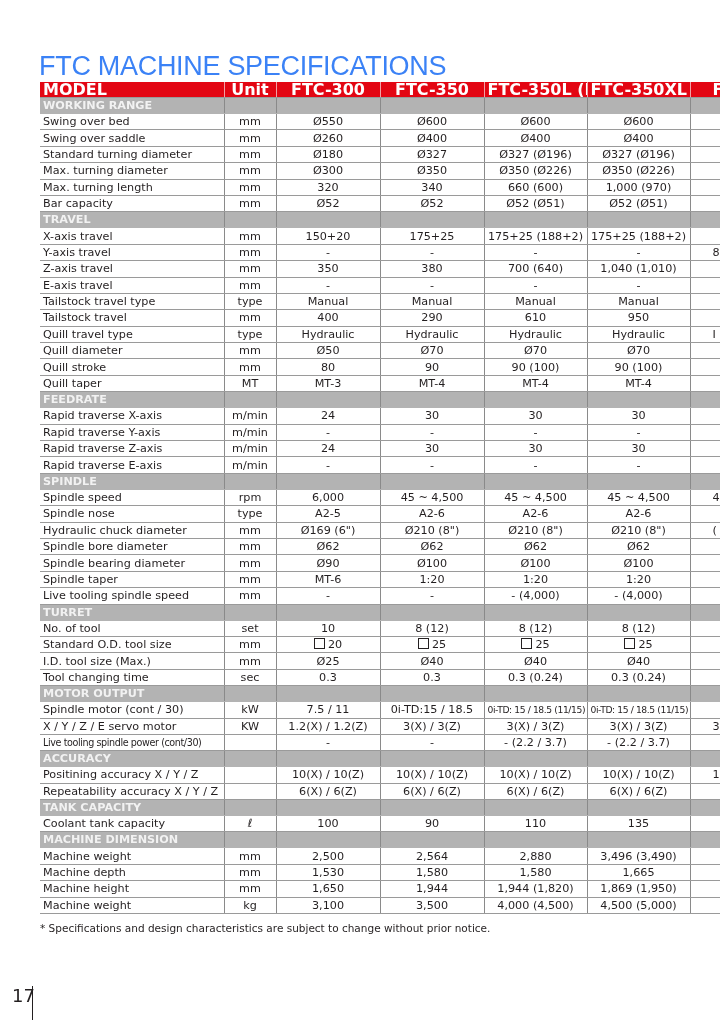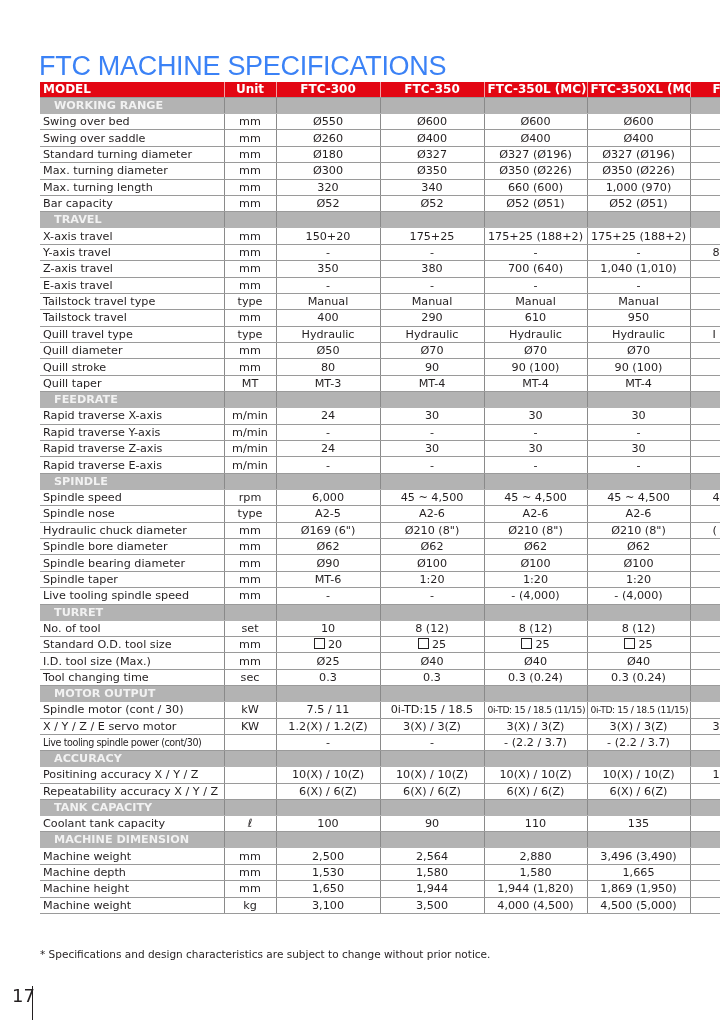--- a/index.html
+++ b/index.html
@@ -1,30 +1,30 @@
 <!DOCTYPE html>
 <html><head>
 <meta charset="utf-8">
 <style>
   html,body{margin:0;padding:0;}
   body{width:720px;height:1020px;background:#fff;overflow:hidden;position:relative;font-family:"DejaVu Sans","Liberation Sans",sans-serif;color:#231f20;}
   .title{position:absolute;left:39px;top:50px;font-size:27px;letter-spacing:-0.3px;font-family:"Liberation Sans",sans-serif;color:#3b82f6;line-height:32px;white-space:nowrap;}
   table{position:absolute;left:40px;top:82px;border-collapse:collapse;table-layout:fixed;width:720px;font-size:11.2px;font-family:"DejaVu Sans",sans-serif;}
   col.c0{width:184px;} col.c1{width:52px;} col.c2{width:104px;} col.c3{width:104px;} col.c4{width:103px;} col.c5{width:103px;} col.c6{width:70px;}
   td,th{height:15.4px;padding:0 3px;white-space:nowrap;overflow:hidden;line-height:15px;border-bottom:1px solid #9a9a9a;}
-  th{background:#e30613;color:#fff;font-weight:bold;text-align:center;font-size:12px;border-left:1px solid #f2a0a5;height:15px;}
+  th{background:#e30613;color:#fff;font-weight:bold;text-align:center;font-size:16px;border-left:1px solid #f2a0a5;height:15px;}
   th.first{text-align:left;border-left:none;}
   td{text-align:center;border-left:1px solid #8a8a8a;}
   td.lbl{text-align:left;border-left:none;}
   td.small{font-size:9.2px;letter-spacing:-0.4px;}
   td.lbl.small{font-size:9.6px;}
   tr.sec td{background:#b3b3b3;color:#f2f2f2;font-weight:bold;height:14px;border-bottom:1px solid #b3b3b3;}
-  tr.sec td.lbl{padding-left:14px;}
+  tr.sec td.lbl{padding-left:3px;}
   td.partial{text-align:left;padding-left:22px;}
-  .note{position:absolute;left:40px;top:948px;font-size:10.5px;font-family:"DejaVu Sans",sans-serif;}
+  .note{position:absolute;left:40px;top:922px;font-size:10.5px;font-family:"DejaVu Sans",sans-serif;}
   .pagenum{position:absolute;left:12px;top:985px;font-size:18px;font-family:"DejaVu Sans",sans-serif;}
   .pagebar{position:absolute;left:32px;top:986px;width:1px;height:34px;background:#231f20;}
   .sq{display:inline-block;width:9px;height:9px;border:1px solid #231f20;vertical-align:-1px;margin-right:3px;}
 </style>
 </head>
 <body>
 
 <div class="title">FTC MACHINE SPECIFICATIONS</div>
 
 <table>

